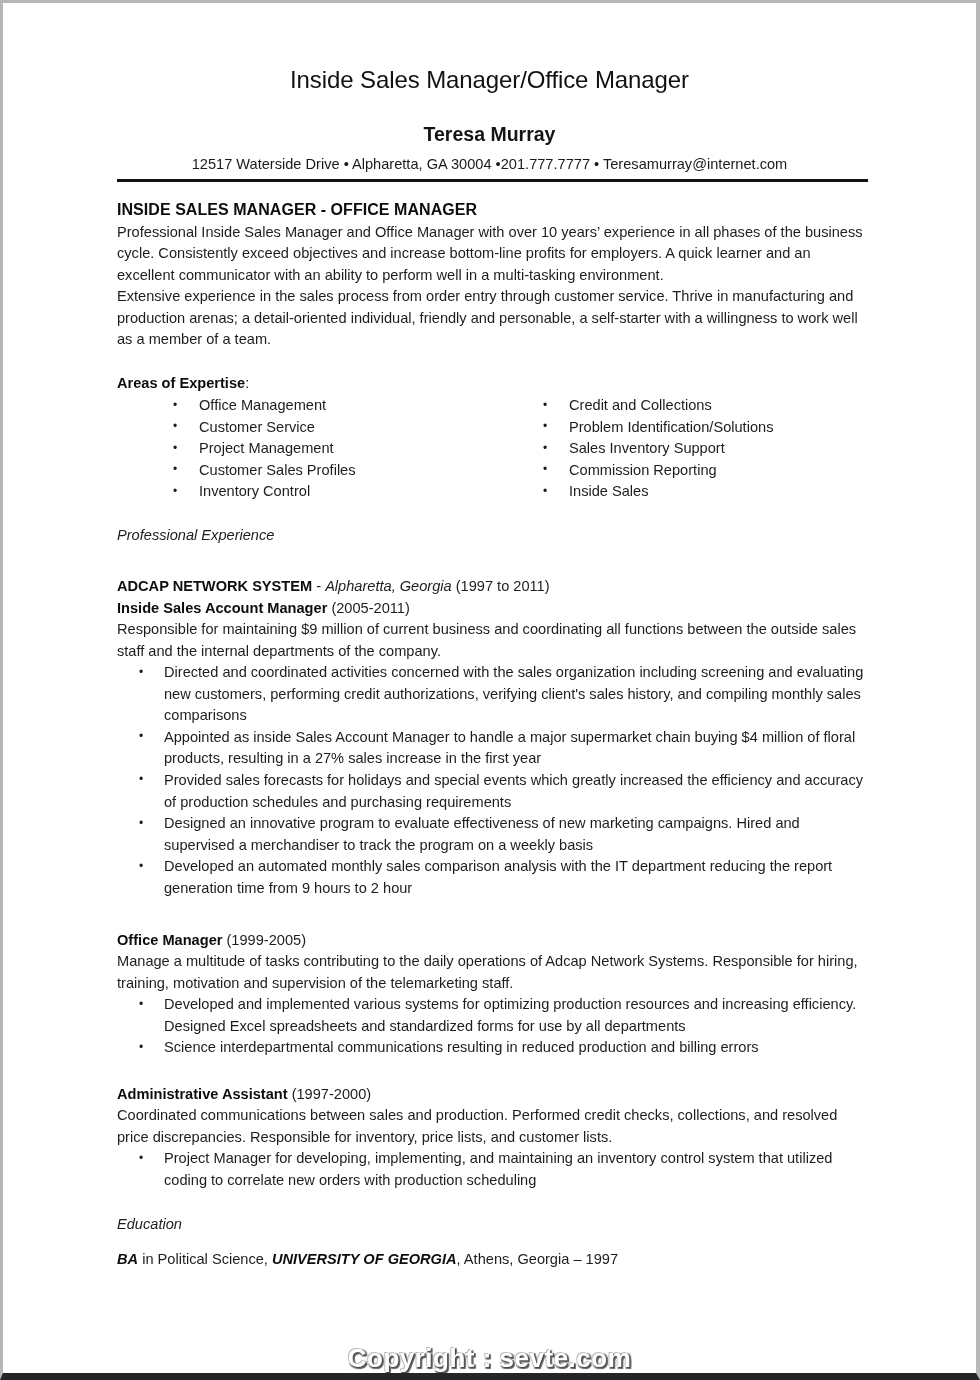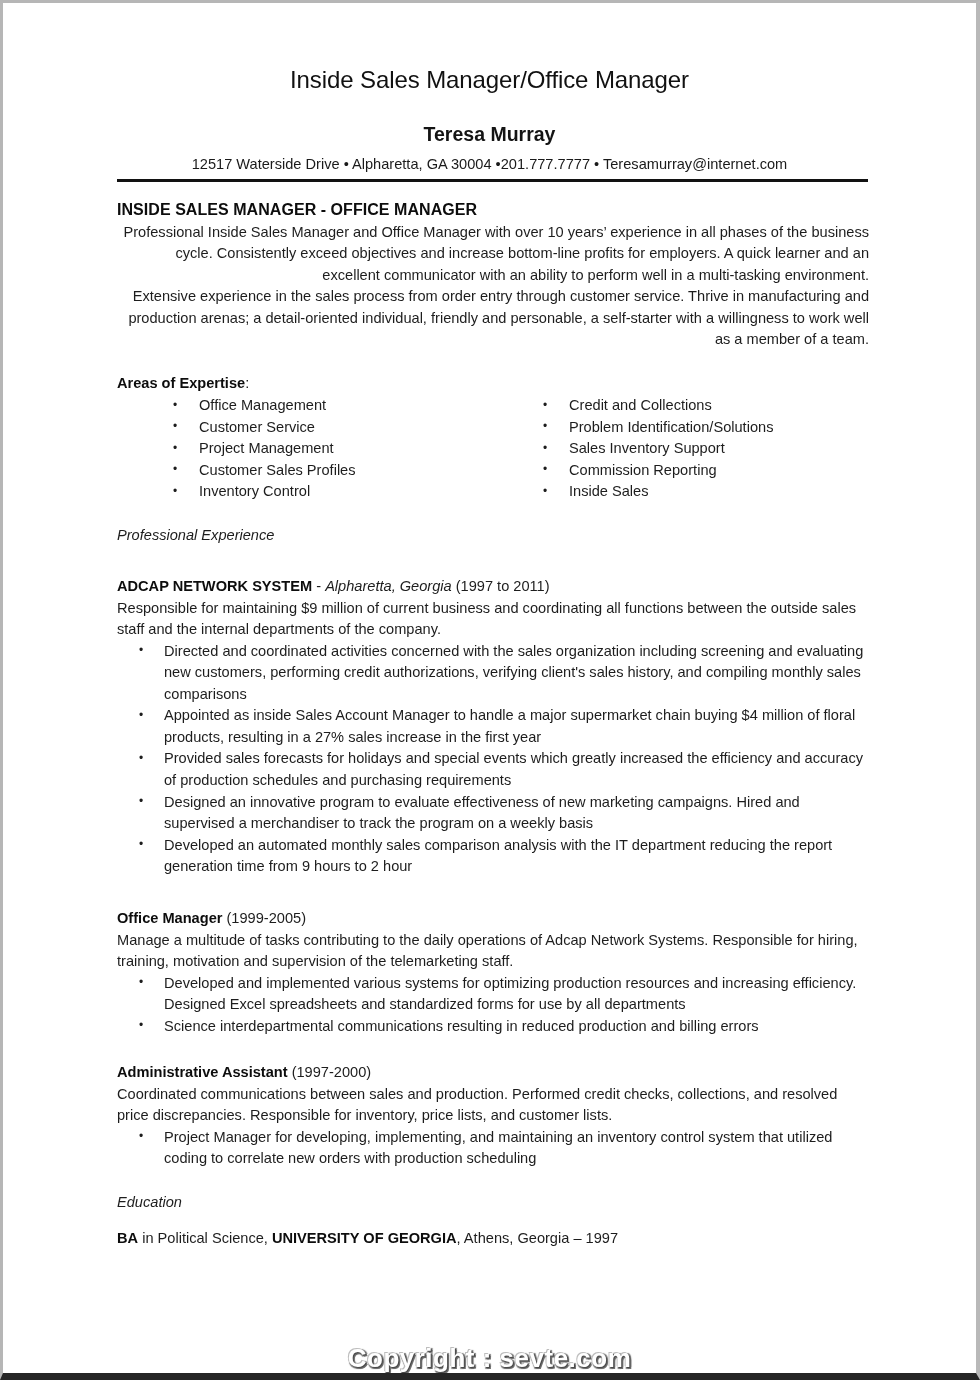--- a/index.html
+++ b/index.html
@@ -80,21 +80,21 @@
   }
   .sec-head {
     font-weight: bold;
     font-size: 16px;
     color: #0d0d0d;
     margin: 0 0 1px 0;
     letter-spacing: 0.05px;
   }
   p.para {
     margin: 0;
-    text-align: right;
+    text-align: left;
   }
   .gap-para { margin-top: 21px; }
 
   .expertise-label {
     margin: 22px 0 0 0;
     font-size: 14.6px;
     color: #1d1d1d;
   }
   .expertise-label b { font-weight: bold; color: #0d0d0d; }
 
@@ -168,21 +168,21 @@
   ul.task > li::before {
     content: "\2022";
     position: absolute;
     left: 22px;
     top: -0.5px;
     font-size: 12px;
     color: #1d1d1d;
   }
 
   .edu-line { margin: 0; }
-  .edu-line b { font-weight: bold; color: #0d0d0d; }
+  .edu-line b { font-weight: bold; color: #0d0d0d; font-style: italic; }
 
   
   .watermark {
     position: absolute;
     left: 0;
     right: 0;
     top: 1340px;
     text-align: center;
     font-size: 26px;
     font-weight: bold;
@@ -233,20 +233,21 @@
             <li>Commission Reporting</li>
             <li>Inside Sales</li>
           </ul>
         </div>
       </div>
 
       <p class="italic-head">Professional Experience</p>
 
       <div class="job-block">
         <p class="job-org"><span class="org">ADCAP NETWORK SYSTEM</span><span> - </span><span class="loc">Alpharetta, Georgia</span><span> (1997 to 2011)</span></p>
+        <p class="job-role"><span class="role">Inside Sales Account Manager</span><span> (2005-2011)</span></p>
         <p class="job-desc">Responsible for maintaining $9 million of current business and coordinating all functions between the outside sales staff and the internal departments of the company.</p>
         <ul class="task">
           <li>Directed and coordinated activities concerned with the sales organization including screening and evaluating new customers, performing credit authorizations, verifying client's sales history, and compiling monthly sales comparisons</li>
           <li>Appointed as inside Sales Account Manager to handle a major supermarket chain buying $4 million of floral products, resulting in a 27% sales increase in the first year</li>
           <li>Provided sales forecasts for holidays and special events which greatly increased the efficiency and accuracy of production schedules and purchasing requirements</li>
           <li>Designed an innovative program to evaluate effectiveness of new marketing campaigns. Hired and supervised a merchandiser to track the program on a weekly basis</li>
           <li>Developed an automated monthly sales comparison analysis with the IT department reducing the report generation time from 9 hours to 2 hour</li>
         </ul>
       </div>
 

